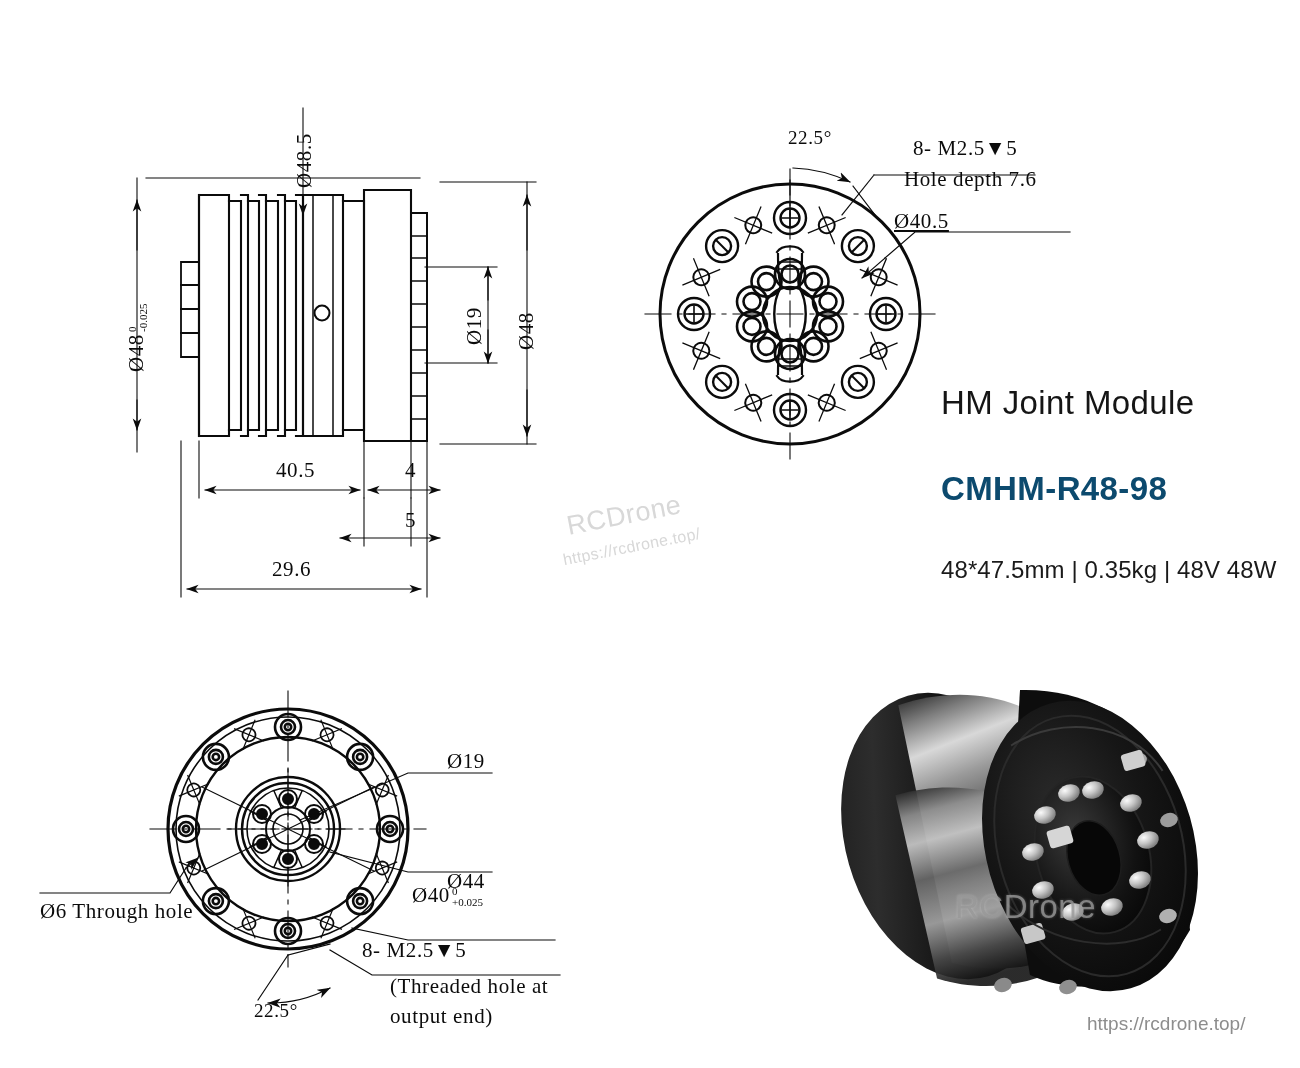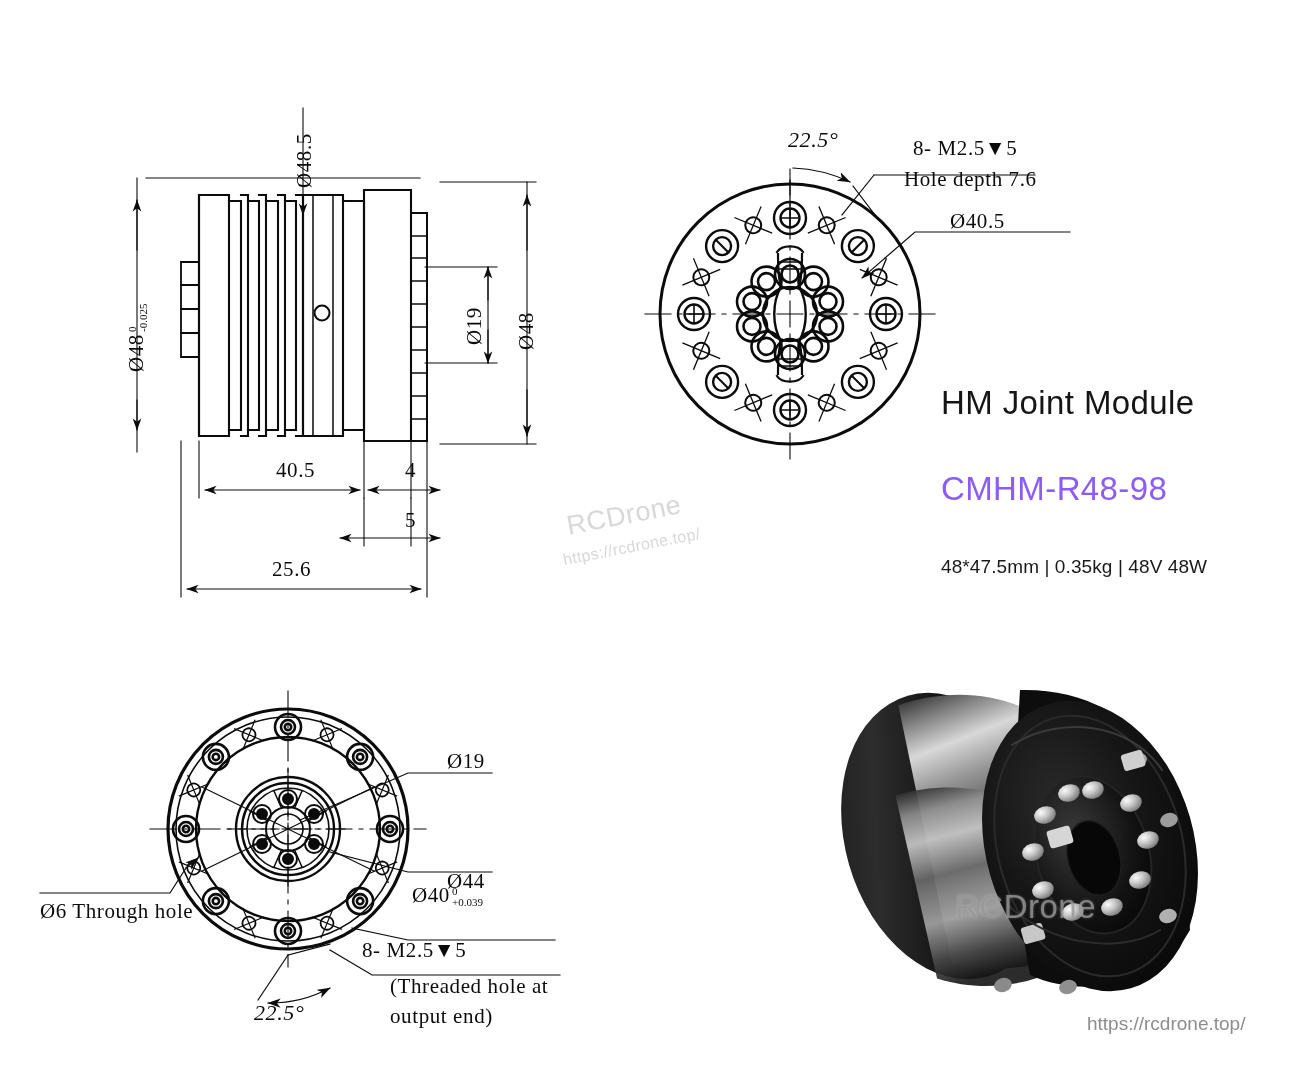--- a/index.html
+++ b/index.html
@@ -17,21 +17,21 @@
   .svg-layer { position: absolute; left: 0; top: 0; }
 
   
   .dim {
     position: absolute;
     font-family: "Liberation Serif", serif;
     color: #0b0b0b;
     white-space: nowrap;
     letter-spacing: 0.6px;
   }
-  .dim-sm { font-size: 22px; font-style: italic; }
+  .dim-sm { font-size: 19px; }
   .dim-md { font-size: 21px; }
   .rot90 { transform-origin: left top; transform: rotate(-90deg); }
 
   .tol {
     display: inline-flex;
     flex-direction: column;
     justify-content: center;
     vertical-align: middle;
     font-size: 11px;
     line-height: 1.05;
@@ -45,27 +45,28 @@
   .prod-title {
     font-family: "Liberation Sans", sans-serif;
     font-size: 33px;
     color: #151515;
     letter-spacing: 0.4px;
     white-space: nowrap;
   }
   .prod-model {
     font-family: "Liberation Sans", sans-serif;
     font-size: 33px;
-    color: #8b5cf6;
+    color: #0c4a6e;
     letter-spacing: 0.4px;
     white-space: nowrap;
+    font-weight: bold;
   }
   .prod-specs {
     font-family: "Liberation Sans", sans-serif;
-    font-size: 19px;
+    font-size: 24px;
     color: #1a1a1a;
     letter-spacing: 0.1px;
     white-space: nowrap;
   }
 
   
   .wm-center {
     position: absolute;
     color: #d8d8d8;
     font-family: "Liberation Sans", sans-serif;
@@ -535,50 +536,50 @@
   <div class="dim dim-md rot90" style="left:462px; top:345px;">Ø19</div>
 
   <div class="dim dim-md rot90" style="left:514px; top:350px;">Ø48</div>
 
   <div class="dim dim-md" style="left:276px; top:458px;">40.5</div>
 
   <div class="dim dim-md" style="left:405px; top:458px;">4</div>
 
   <div class="dim dim-md" style="left:405px; top:508px;">5</div>
 
-  <div class="dim dim-md" style="left:272px; top:557px;">25.6</div>
+  <div class="dim dim-md" style="left:272px; top:557px;">29.6</div>
 
   <div class="dim dim-sm" style="left:788px; top:127px;">22.5°</div>
 
   <div class="dim dim-md" style="left:913px; top:136px;">8- M2.5▼5</div>
 
   <div class="dim dim-md" style="left:880px; top:167px;margin-left:24px;">Hole depth 7.6</div>
 
-  <div class="dim dim-md" style="left:950px; top:209px;">Ø40.5</div>
+  <div class="dim dim-md" style="left:894px; top:209px;text-decoration:underline;">Ø40.5</div>
 
   <div class="title-block" style="left:941px; top:384px;">
     <div class="prod-title">HM Joint Module</div>
   </div>
   <div class="title-block" style="left:941px; top:470px;">
     <div class="prod-model">CMHM-R48-98</div>
   </div>
   <div class="title-block" style="left:941px; top:556px;">
     <div class="prod-specs">48*47.5mm | 0.35kg | 48V 48W</div>
   </div>
 
   <div class="wm-center wm-top" style="left:566px; top:500px;">RCDrone</div>
   <div class="wm-center wm-bot" style="left:562px; top:538px;">https://rcdrone.top/</div>
 
   <div class="dim dim-md" style="left:447px; top:749px;">Ø19</div>
 
   <div class="dim dim-md" style="left:447px; top:832px;margin-top:37px;">Ø44</div>
 
   <div class="dim dim-md" style="left:412px; top:883px;"><span>Ø40</span><span class="tol">
         <span>0</span>
-        <span>+0.039</span>
+        <span>+0.025</span>
       </span></div>
 
   <div class="dim dim-md" style="left:40px; top:888px;margin-top:11px;">Ø6 Through hole</div>
 
   <div class="dim dim-md" style="left:362px; top:938px;">8- M2.5▼5</div>
 
   <div class="dim dim-md" style="left:390px; top:974px;text-align:right;">(Threaded hole at</div>
   <div class="dim dim-md" style="left:390px; top:1004px;">output end)</div>
 
   <div class="dim dim-sm" style="left:254px; top:1000px;">22.5°</div>

